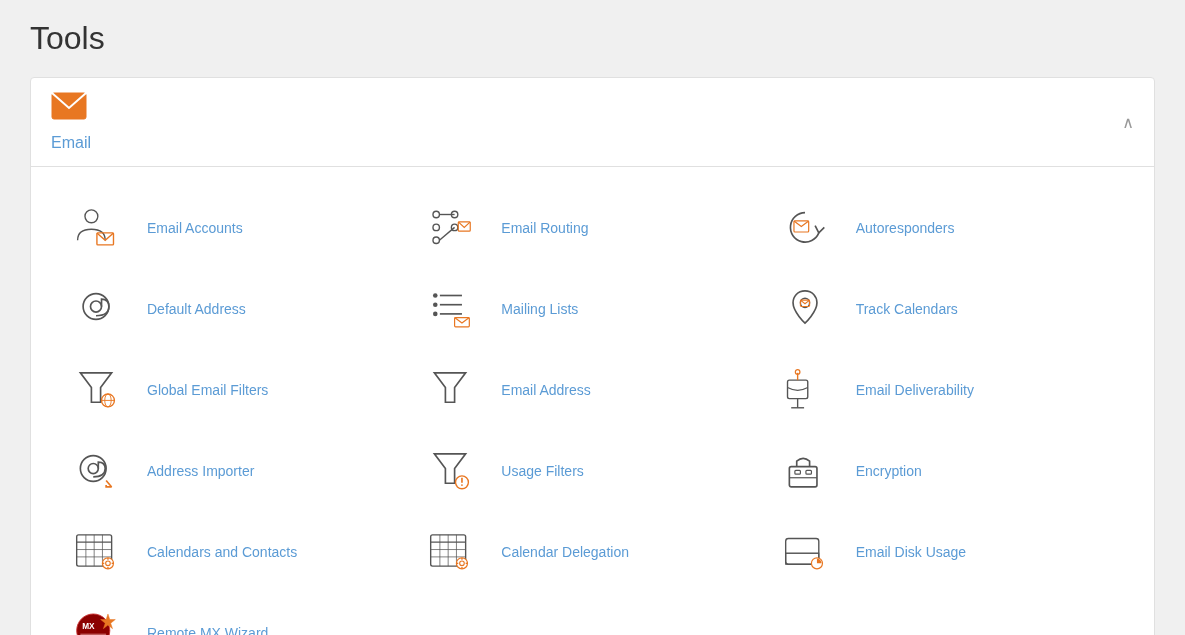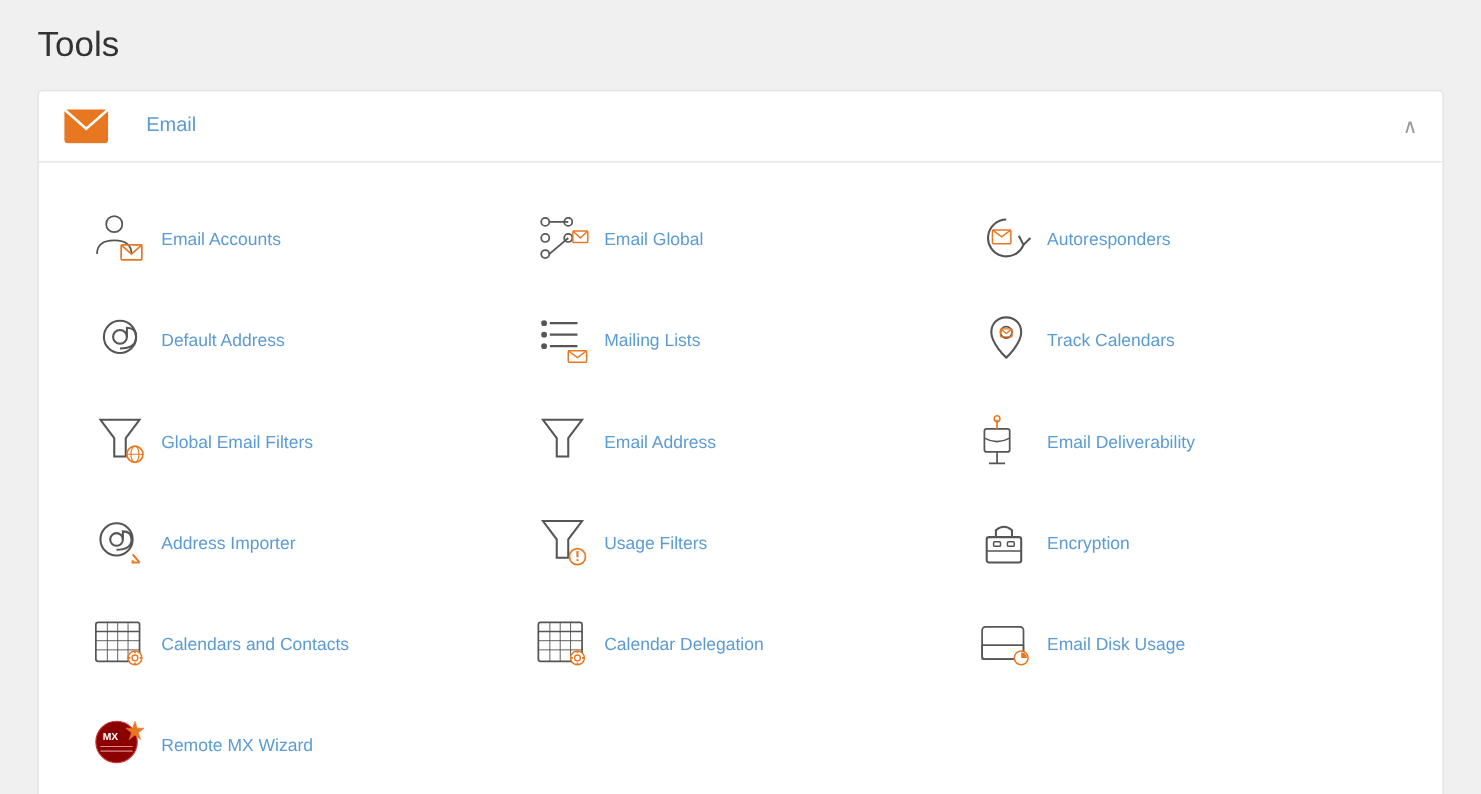--- a/index.html
+++ b/index.html
@@ -6,62 +6,62 @@
     body {
       font-family: 'Segoe UI', Arial, sans-serif;
       background: #f0f0f0;
       min-height: 635px;
     }
     .page-container {
       padding: 20px 30px;
       max-width: 1185px;
     }
     .page-title {
-      font-size: 28px;
+      font-size: 32px;
       font-weight: 300;
       color: #333;
       margin-bottom: 20px;
     }
     .section-card {
       background: #fff;
       border: 1px solid #e0e0e0;
       border-radius: 4px;
     }
     .section-header {
       display: flex;
       align-items: center;
       justify-content: space-between;
       padding: 14px 20px;
       border-bottom: 1px solid #e0e0e0;
       cursor: pointer;
     }
     .section-header-left {
       display: flex;
-      align-items: center;
-      gap: 30px;
+      gap: 14px;
+      flex-direction: column;
     }
     .section-title {
       font-size: 16px;
       color: #5b9bd5;
       font-weight: 400;
     }
     .chevron-icon {
       color: #999;
       font-size: 16px;
     }
     .grid-container {
       display: grid;
       grid-template-columns: repeat(3, 1fr);
       padding: 20px 30px;
       gap: 0;
     }
     .tool-item {
       display: flex;
       align-items: center;
-      gap: 8px;
+      gap: 26px;
       padding: 18px 10px;
       cursor: pointer;
       text-decoration: none;
     }
     .tool-label {
       font-size: 14px;
       color: #5b9bd5;
     }
     .tool-icon {
       width: 50px;
@@ -121,21 +121,21 @@
             <circle cx="10" cy="38" r="3.5" stroke="#555" stroke-width="1.5" fill="none"></circle>
             <line x1="13.5" y1="10" x2="30" y2="10" stroke="#555" stroke-width="1.5"></line>
             <line x1="13.5" y1="38" x2="30" y2="24" stroke="#555" stroke-width="1.5"></line>
             <circle cx="30" cy="10" r="3.5" stroke="#555" stroke-width="1.5" fill="none"></circle>
             <circle cx="30" cy="24" r="3.5" stroke="#555" stroke-width="1.5" fill="none"></circle>
 
             <rect x="34" y="18" width="13" height="10" rx="1" stroke="#e87722" stroke-width="1.3" fill="none"></rect>
             <polyline points="34,18 40.5,24 47,18" stroke="#e87722" stroke-width="1.3" fill="none"></polyline>
           </svg>
         </div>
-        <span class="tool-label">Email Global</span>
+        <span class="tool-label">Email Routing</span>
       </div>
 
       <div class="tool-item">
         <div class="tool-icon">
           <svg viewBox="0 0 50 45" fill="none" xmlns="http://www.w3.org/2000/svg">
 
             <path d="M25 8 A16 16 0 1 0 40 30" stroke="#555" stroke-width="1.8" fill="none"></path>
             <polyline points="36,22 40,30 46,24" stroke="#555" stroke-width="1.8" fill="none"></polyline>
 
             <rect x="13" y="17" width="16" height="12" rx="1" stroke="#e87722" stroke-width="1.3" fill="none"></rect>

